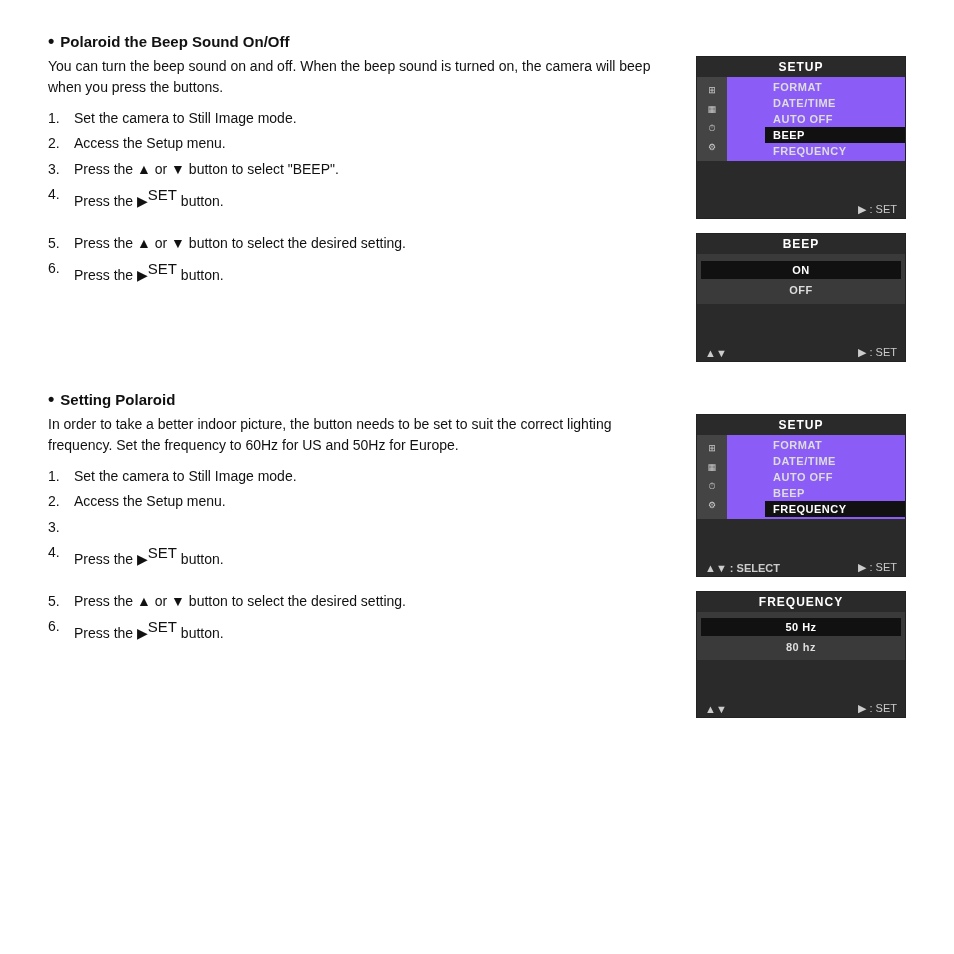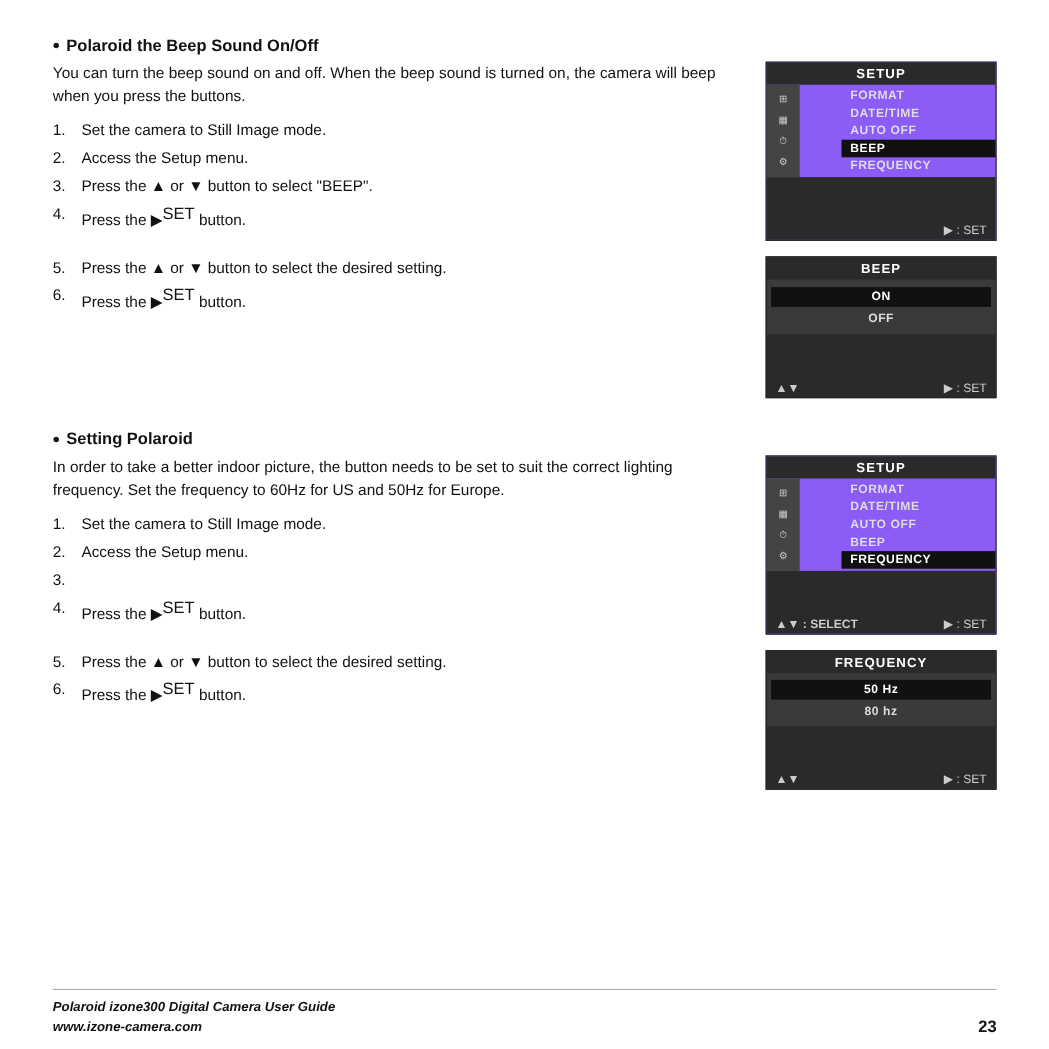--- a/index.html
+++ b/index.html
@@ -385,21 +385,14 @@
           </div>
           <div class="beep-footer">
             <span class="beep-footer-left text-arrow">▲▼</span>
             <span class="text-arrow">▶ : SET</span>
           </div>
         </div>
       </div>
     </div>
   </div>
 
-  <div class="page-footer">
-    <div class="footer-text">
-      <div>Polaroid izone300 Digital Camera User Guide</div>
-      <div>www.izone-camera.com</div>
-    </div>
-    <div class="footer-page-num">23</div>
-  </div>
 
 </div>
 
 </body></html>

